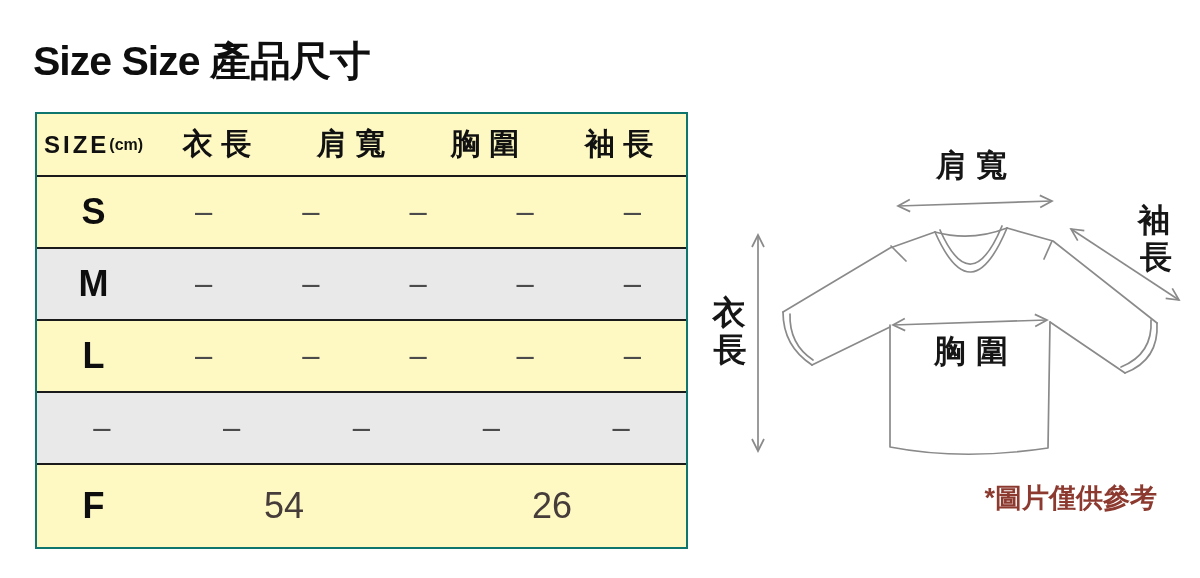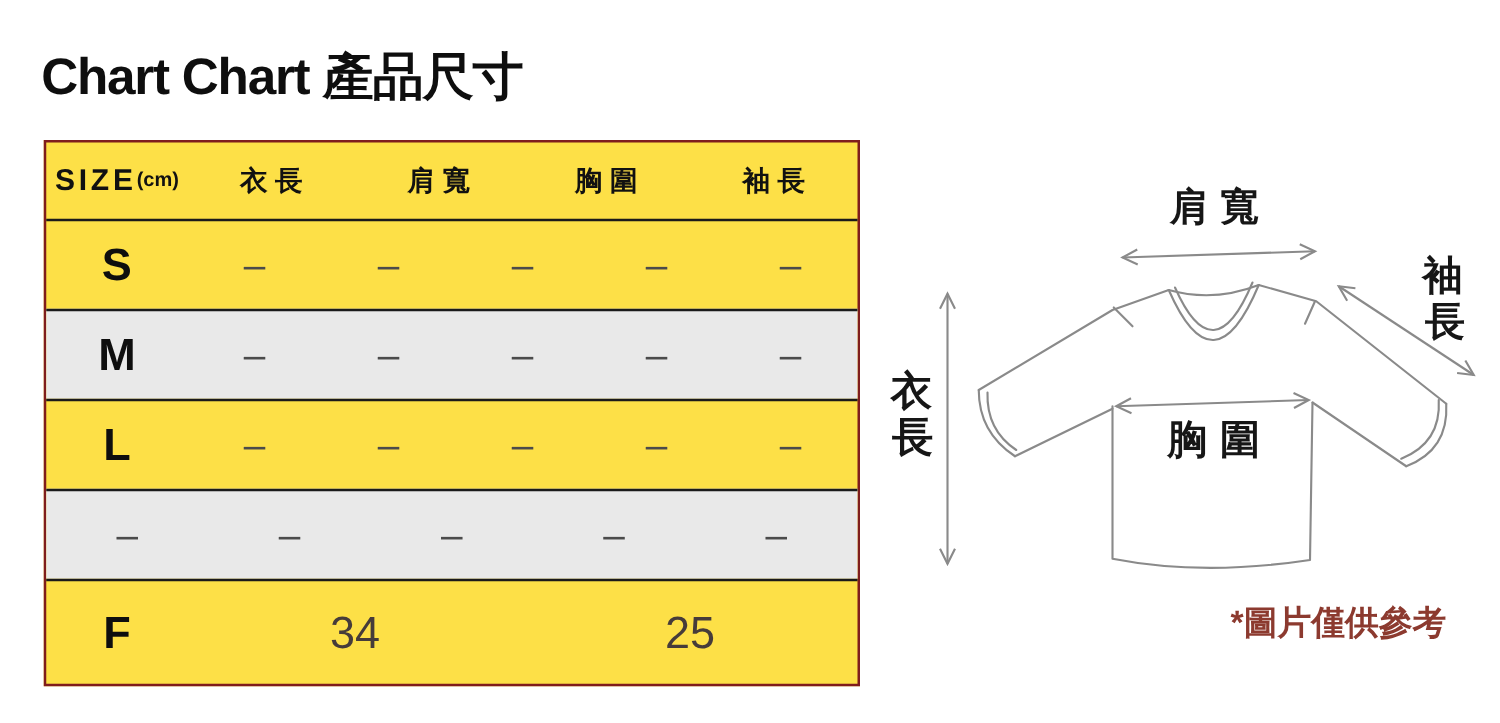--- a/index.html
+++ b/index.html
@@ -14,41 +14,41 @@
   .title {
     position:absolute; left:33px; top:34px;
     font-size:41px; font-weight:700; color:#0e0e0e;
     letter-spacing:-1px; white-space:nowrap;
   }
 
   
   .size-table {
     position:absolute; left:35px; top:112px;
     width:653px; height:437px;
-    border:2px solid #7f1d1d;
+    border:2px solid #0f766e;
     display:flex; flex-direction:column;
-    background:#fde047;
+    background:#fef9c3;
   }
   .t-row { display:flex; align-items:stretch; flex:0 0 auto; }
   .t-row + .t-row { border-top:2px solid #1a1a1a; }
   .t-row.shaded { background:#e9e9e9; }
   .hdr { height:61px; }
   .r   { height:72px; }
   .r-f { flex:1 1 auto; }
 
   .c-size {
     width:113px; display:flex; align-items:center;
     padding-left:7px; white-space:nowrap;
   }
   .size-word { font-size:24px; font-weight:700; letter-spacing:3px; color:#111; }
   .size-unit { font-size:16px; font-weight:700; color:#111; }
 
   .c { flex:1 1 0; display:flex; align-items:center; justify-content:center; }
   .hdr .c {
-    font-size:22px; font-weight:700; color:#111;
+    font-size:30px; font-weight:700; color:#111;
     letter-spacing:0.28em; padding-left:0.28em; white-space:nowrap;
   }
   .row-label {
     width:113px; display:flex; align-items:center; justify-content:center;
     font-size:36px; font-weight:700; color:#0e0e0e;
   }
   .r .c   { font-size:31px; color:#4b4b4b; }
   .r-f .c { font-size:36px; color:#463c3a; }
 
   
@@ -60,21 +60,21 @@
   .note-text {
     font-family:"Liberation Sans", sans-serif;
     font-weight:700; fill:#8c3a2f;
   }
 </style>
 </head>
 <body>
 
 <div class="page">
 
-  <h1 class="title">Chart Chart 產品尺寸</h1>
+  <h1 class="title">Size Size 產品尺寸</h1>
 
   <div class="size-table">
 
     <div class="t-row hdr">
       <div class="c-size">
         <span class="size-word">SIZE</span>
           <span class="size-unit">(cm)</span>
       </div>
       <div class="c">衣長</div>
       <div class="c">肩寬</div>
@@ -112,22 +112,22 @@
     <div class="t-row r shaded">
       <div class="c">–</div>
       <div class="c">–</div>
       <div class="c">–</div>
       <div class="c">–</div>
       <div class="c">–</div>
     </div>
 
     <div class="t-row r r-f">
       <div class="row-label">F</div>
-      <div class="c">34</div>
-      <div class="c">25</div>
+      <div class="c">54</div>
+      <div class="c">26</div>
     </div>
 
   </div>
 
   <svg class="diagram" viewBox="0 0 500 458">
     <defs>
       <marker id="arr" markerUnits="userSpaceOnUse" markerWidth="20" markerHeight="20" refX="15" refY="9" orient="auto-start-reverse">
         <path d="M3,3 L15,9 L3,15" fill="none" stroke="#8a8a8a" stroke-width="1.7"></path>
       </marker>
     </defs>

